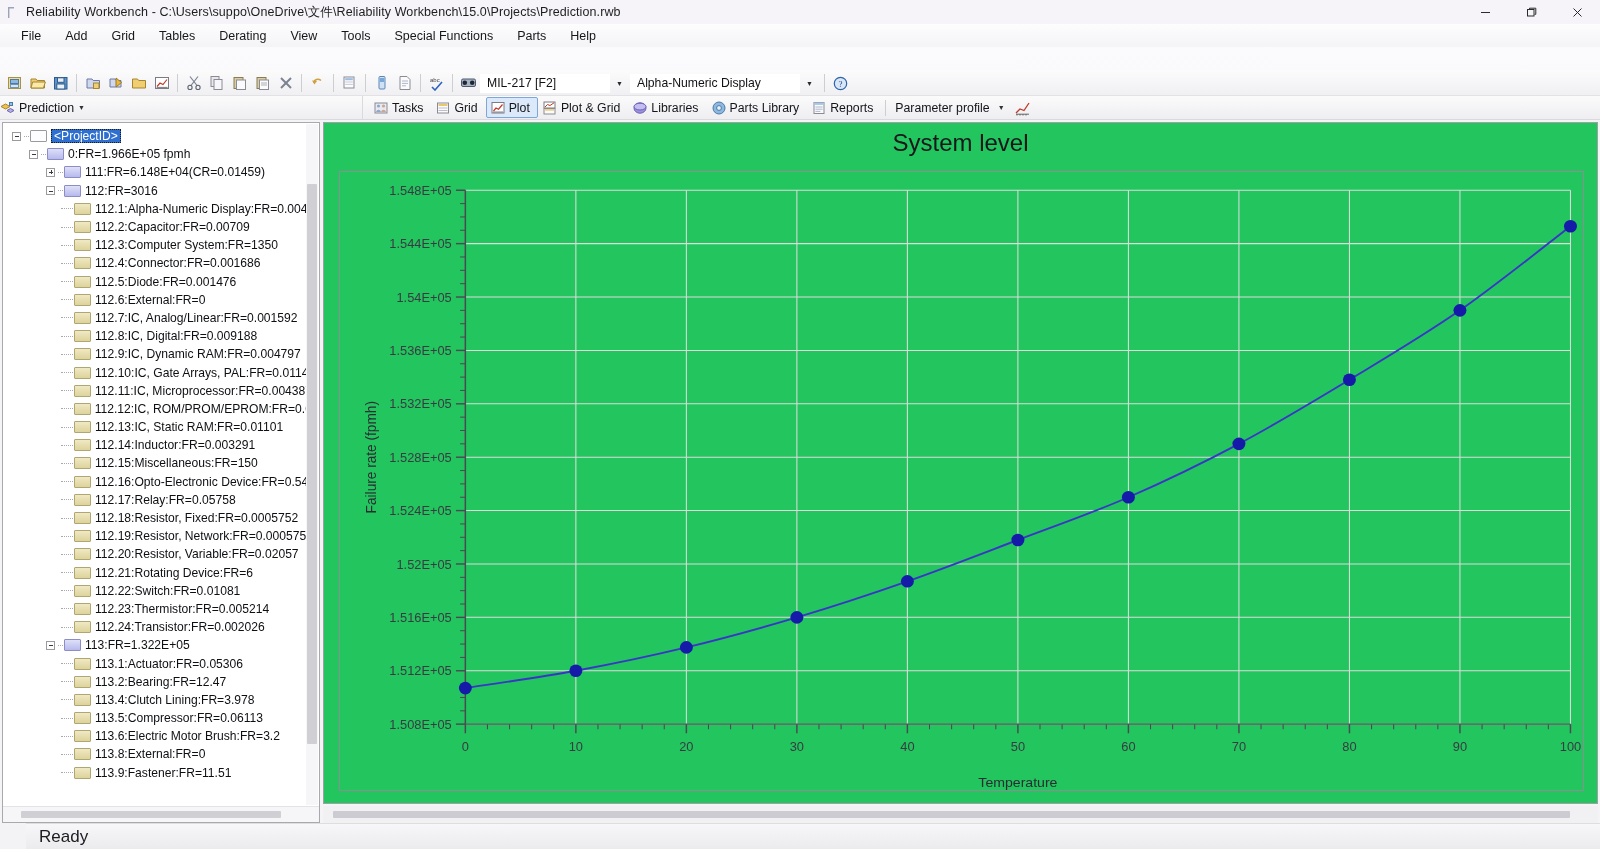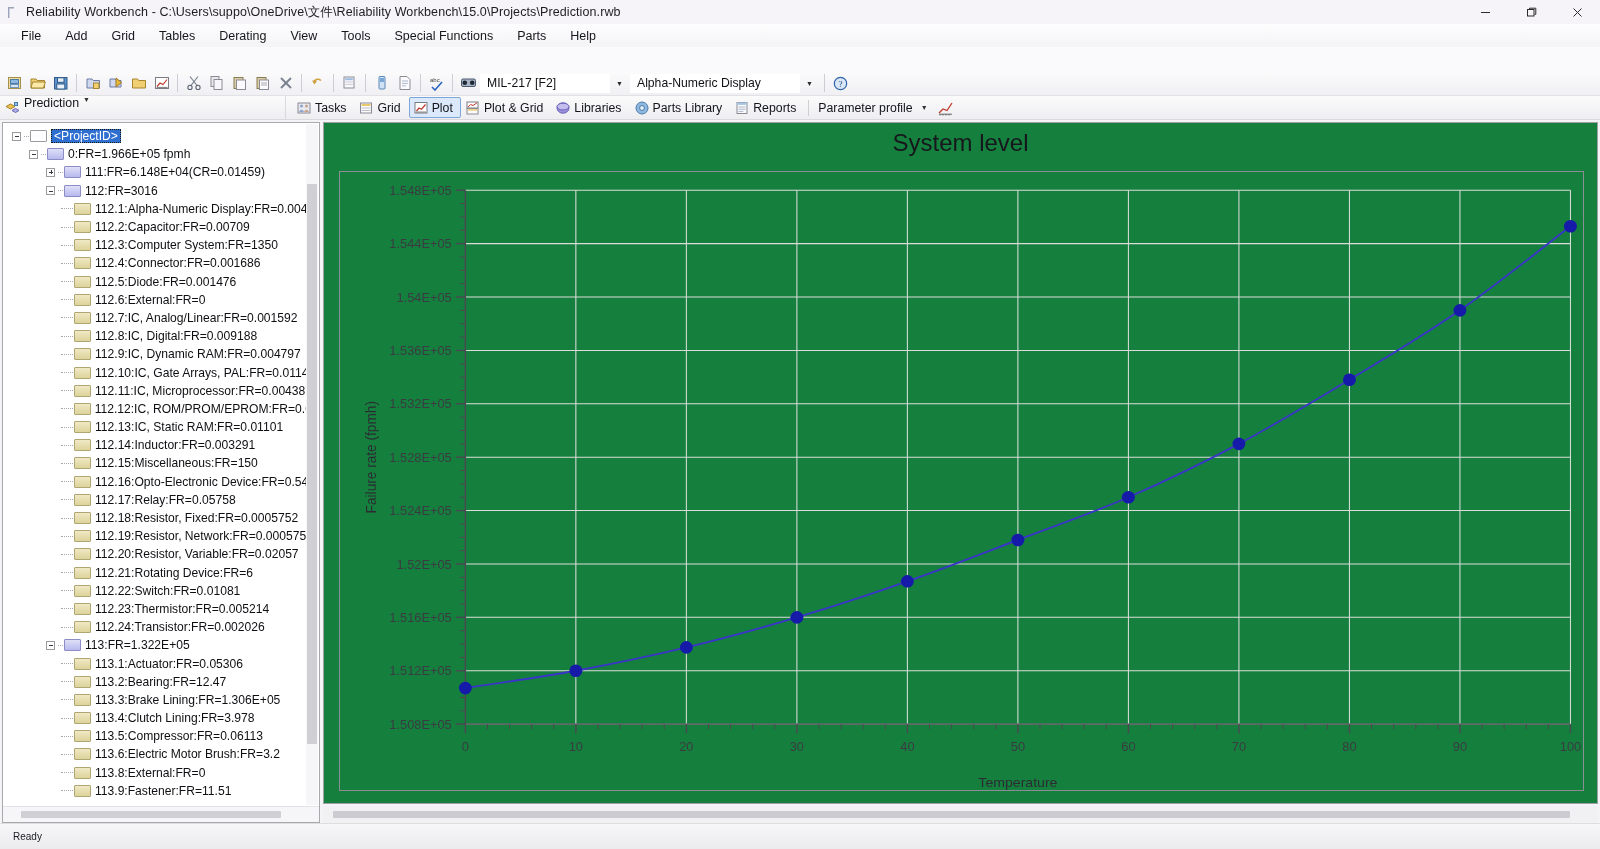--- a/index.html
+++ b/index.html
@@ -42,21 +42,21 @@
   .combo .ctext { font-size: 12.2px; color: #101114; padding: 0 6px; white-space: nowrap; }
   .combo .carr { width: 17px; height: 19px; display:flex; align-items:center;
                  justify-content:center; font-size: 7px; color: #2b2b2b; }
   .combo1 { width: 130px; }
   .combo2 { width: 170px; }
 
   
   .toolbar2 { height: 24px; display: flex; align-items: center; flex: 0 0 24px;
               background: linear-gradient(#fbfbfc,#eeeef1);
               border-bottom: 1px solid #d9d9de; }
-  .predzone { width: 286px; display: flex; padding-left: 5px;
+  .predzone { width: 363px; display: flex; align-items: center; 
               border-right: 1px solid #d9d9de; height: 24px; }
   .tabzone { display: flex; align-items: center; padding-left: 6px; height: 24px; }
   .tab { display: flex; align-items: center; gap: 4px; padding: 1px 7px 1px 4px;
          height: 21px; font-size: 12.3px; color: #14151a; border: 1px solid transparent;
          border-radius: 2px; white-space: nowrap; }
   .tab.active { background: #dbe9fa; border-color: #7da7d9; }
   .dropcar { font-size: 7px; color: #333; margin-left: 4px; }
 
   
   .bodyrow { flex: 1 1 auto; display: flex; min-height: 0;
@@ -93,37 +93,37 @@
   .vthumb { position: absolute; left: 1px; right: 1px; top: 60px; height: 560px;
             background: #cfcfd4; border-radius: 1px; }
   .hbarwrap { height: 16px; flex: 0 0 16px; background: #f6f6f8;
               border-top: 1px solid #e3e3e7; position: relative; }
   .hthumb { position: absolute; top: 4px; left: 18px; width: 260px; height: 7px;
             background: #cfcfd4; border-radius: 1px; }
 
   
   .chartpane { flex: 1 1 auto; display: flex; flex-direction: column; min-width: 0;
                background: #f4f4f6; }
-  .chartbox { flex: 1 1 auto; background: #15803d; border: 1px solid #9fa0a5;
+  .chartbox { flex: 1 1 auto; background: #22c55e; border: 1px solid #9fa0a5;
               position: relative; min-height: 0; }
   .charttitle { position: absolute; left: 0; right: 0; top: 6px; text-align: center;
                 font-size: 24px; color: #16171c; font-weight: normal; }
   .plotframe { position: absolute; left: 15px; right: 13px; top: 48px; bottom: 12px;
                border: 1px solid #8d8e93; }
   svg.plot { display: block; width: 100%; height: 100%; }
   .hscrollpane { height: 17px; flex: 0 0 17px; margin-top: 2px;
                  background: #f1f1f4; position: relative; }
   .hscrollpane .hthumb2 { position: absolute; top: 5px; left: 10px; right: 28px;
                           height: 7px; background: #cbcbd1; border-radius: 1px; }
 
   
   .statusbar { height: 26px; flex: 0 0 26px; display: flex; align-items: center;
-               padding-left: 13px; font-size: 10px; color: #1b1c20;
+               padding-left: 13px; font-size: 17px; color: #1b1c20;
                background: linear-gradient(#f7f7f9,#ebebee);
-               border-top: 1px solid #dededf; }
+               border-top: 1px solid #dededf; margin-left: 26px; }
   .axlabel { font-size: 13.5px; fill: #2b2c33; }
   .ticklabel { font-size: 12.3px; fill: #3a3b42; }
 </style>
 </head>
 <body>
 
 <div id="app">
 
   <div class="titlebar">
     <span class="tb-ico">
@@ -617,26 +617,20 @@
               <span class="tindent" style="width: 58px;"></span>
               <span class="leader"></span>
               <span class="nodeico yellow"></span>
               <span class="tlabel">113.1:Actuator:FR=0.05306</span>
             </div>
             <div class="trow">
               <span class="tindent" style="width: 58px;"></span>
               <span class="leader"></span>
               <span class="nodeico yellow"></span>
               <span class="tlabel">113.2:Bearing:FR=12.47</span>
-            </div>
-            <div class="trow">
-              <span class="tindent" style="width: 58px;"></span>
-              <span class="leader"></span>
-              <span class="nodeico yellow"></span>
-              <span class="tlabel">113.3:Brake Lining:FR=1.306E+05</span>
             </div>
             <div class="trow">
               <span class="tindent" style="width: 58px;"></span>
               <span class="leader"></span>
               <span class="nodeico yellow"></span>
               <span class="tlabel">113.4:Clutch Lining:FR=3.978</span>
             </div>
             <div class="trow">
               <span class="tindent" style="width: 58px;"></span>
               <span class="leader"></span>

